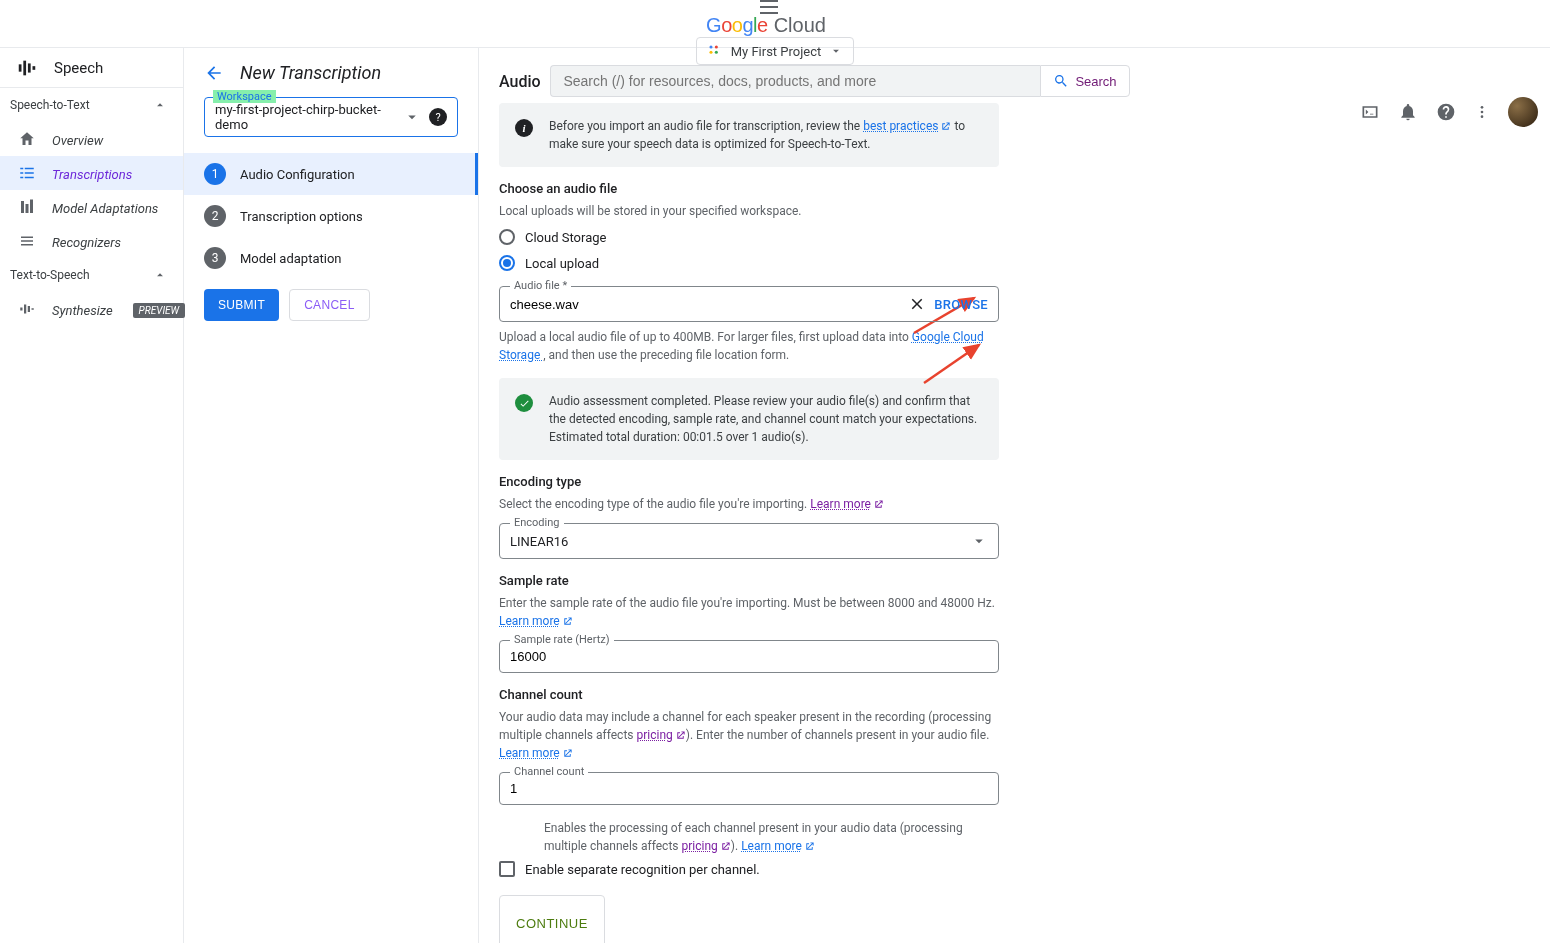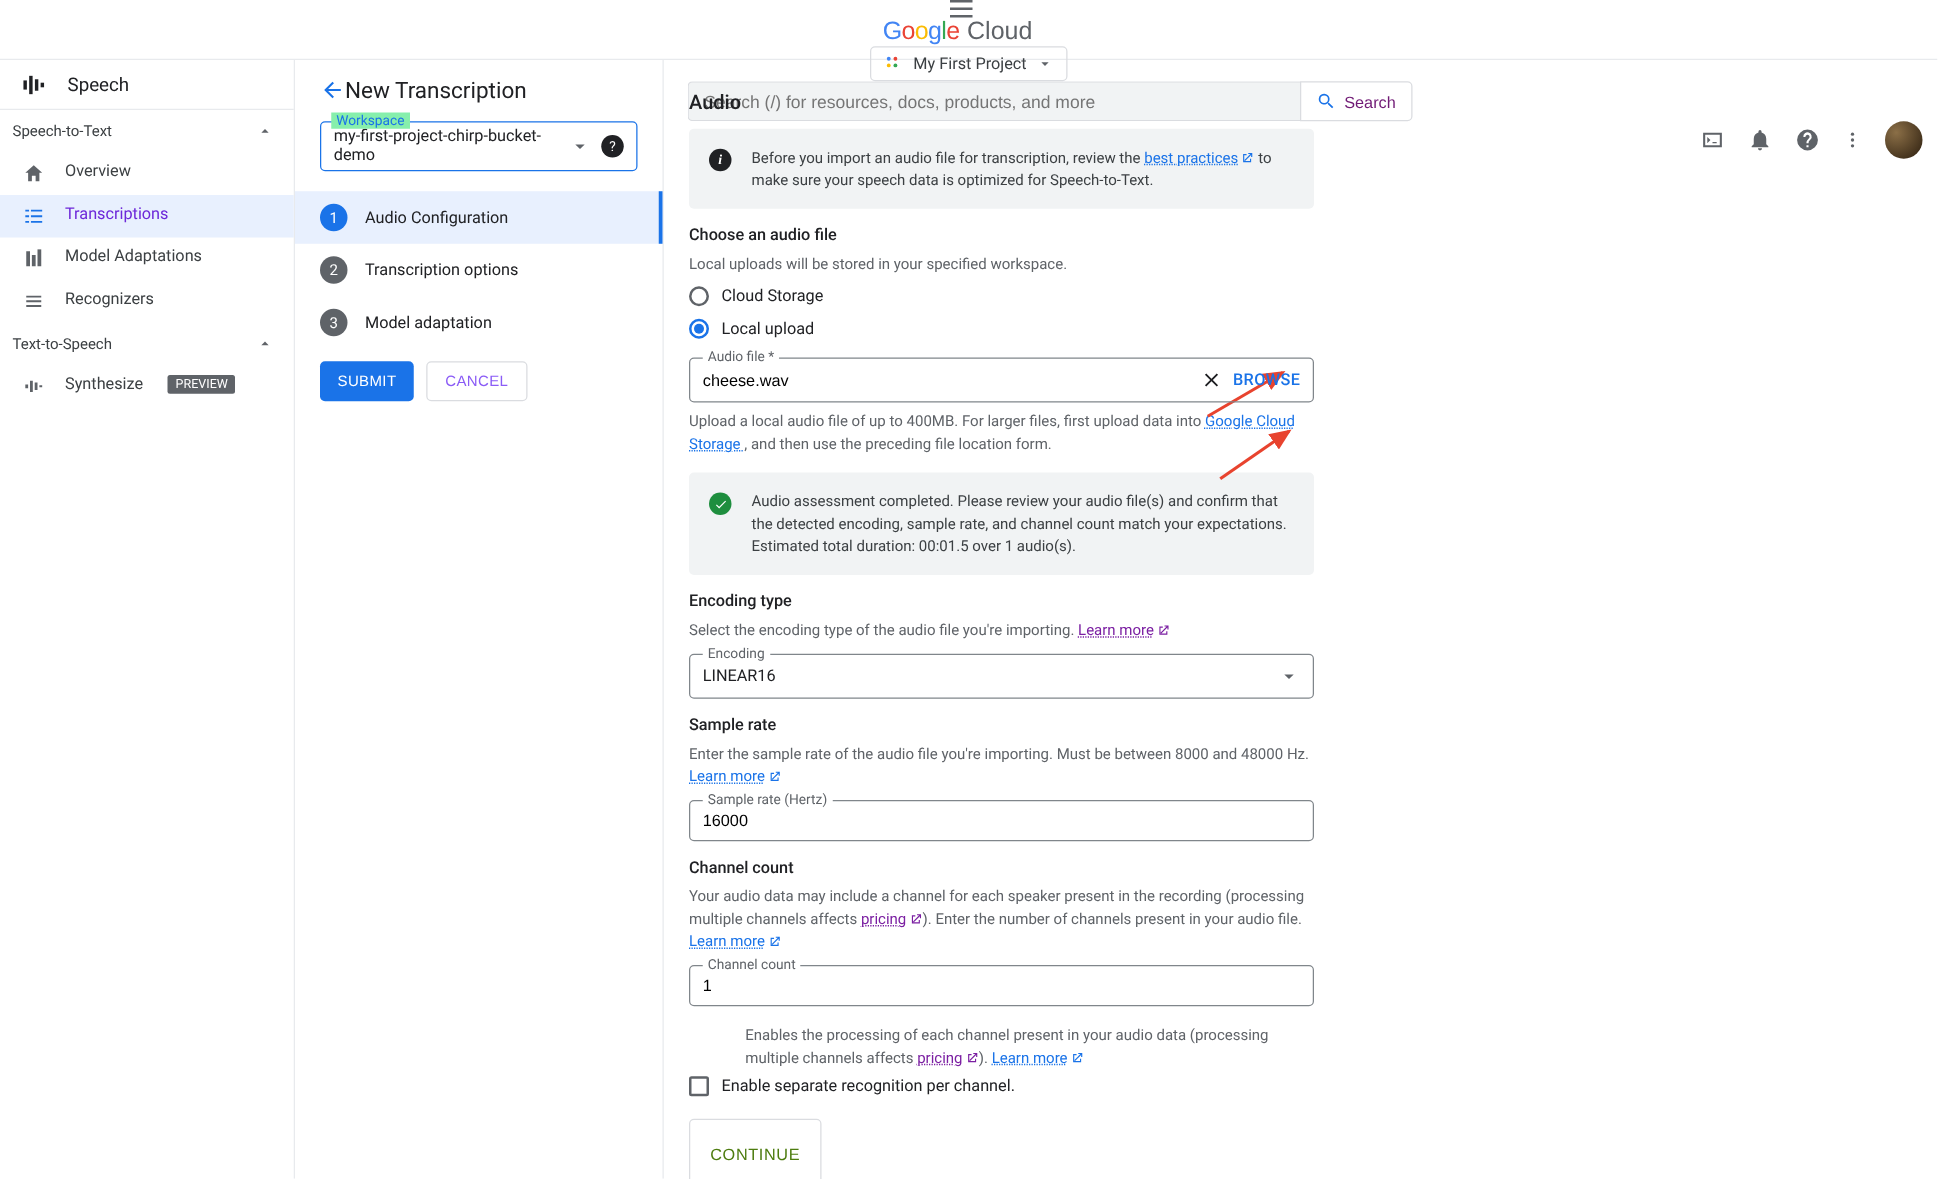--- a/index.html
+++ b/index.html
@@ -20,32 +20,32 @@
 .search-box { width: 490px; height:32px; background:#f1f3f4; border:1px solid #dadce0; border-right:none; border-radius: 4px 0 0 4px; padding: 0 12px; font-size:14px; color:#5f6368; outline:none;}
 .search-btn { height:32px; border:1px solid #dadce0; border-radius:0 4px 4px 0; background:#fff; color:#701a75; font-size:13px; display:flex; align-items:center; padding:0 12px; gap:6px; cursor:pointer; font-weight:500;}
 .header-right { margin-left:auto; display:flex; align-items:center; gap:18px; }
 .hdr-icon { width:20px; height:20px; color:#5f6368; cursor:pointer; }
 .avatar { width:30px; height:30px; border-radius:50%; background: radial-gradient(circle at 30% 30%, #8b6f47, #2b1d0e); }
 
 
 .main-layout { display:flex; height: calc(100vh - 48px); }
 
 
-.sidebar { width:236px; border-right:1px solid #e8eaed; flex-shrink:0; }
+.sidebar { width:184px; border-right:1px solid #e8eaed; flex-shrink:0; }
 .sidebar-header { height:40px; display:flex; align-items:center; padding:0 16px; gap:16px; border-bottom:1px solid #e8eaed; font-size:15px; }
 .section-header { display:flex; align-items:center; justify-content:space-between; padding:10px 16px 10px 10px; font-size:12px; color:#3c4043; cursor:pointer;}
-.nav-item { display:flex; align-items:flex-start; gap:16px; padding: 8px 10px 8px 18px; font-size:13px; color:#3c4043; cursor:pointer; }
+.nav-item { display:flex; align-items:flex-end; gap:16px; padding: 8px 10px 8px 18px; font-size:13px; color:#3c4043; cursor:pointer;font-style:italic; }
 .nav-item.active { background:#e8f0fe; color:#6d28d9; }
 .nav-item.active .nav-icon { color:#1a73e8; }
 .nav-icon { width:18px; height:18px; color:#5f6368; flex-shrink:0; }
 .badge { background:#5f6368; color:#fff; font-size:10px; padding:2px 6px; border-radius:2px; margin-left:4px;}
 
 
 .middle-panel { width:295px; border-right:1px solid #e8eaed; flex-shrink:0; padding: 0; }
-.page-title-row { display:flex; align-items:flex-start; gap:0; padding:14px 20px; font-size:18px; }
+.page-title-row { display:flex; align-items:flex-end; gap:16px; padding:14px 20px; font-size:18px;font-style:italic; }
 .back-arrow { color:#1a73e8; cursor:pointer; width:20px; height:20px;}
 .workspace-wrap { padding: 0 20px 16px 20px; }
 .workspace-field { position:relative; border:1px solid #1a73e8; border-radius:4px; height:40px; display:flex; align-items:center; padding:0 10px; }
 .workspace-field legend { position:absolute; top:-8px; left:8px; background:#86efac; padding:0 4px; font-size:11px; color:#1a73e8; }
 .workspace-field .ws-text { flex:1; font-size:13px; }
 .ws-dropdown { color:#5f6368; cursor:pointer; }
 .ws-help { width:18px; height:18px; border-radius:50%; background:#202124; color:#fff; display:flex; align-items:center; justify-content:center; font-size:11px; margin-left:8px; cursor:pointer;}
 .step-item { display:flex; align-items:center; gap:14px; padding:10px 20px; font-size:13px; cursor:pointer; }
 .step-item.active { background:#e8f0fe; border-right:3px solid #1a73e8; }
 .step-num { width:22px; height:22px; border-radius:50%; background:#5f6368; color:#fff; display:flex; align-items:center; justify-content:center; font-size:12px; }

